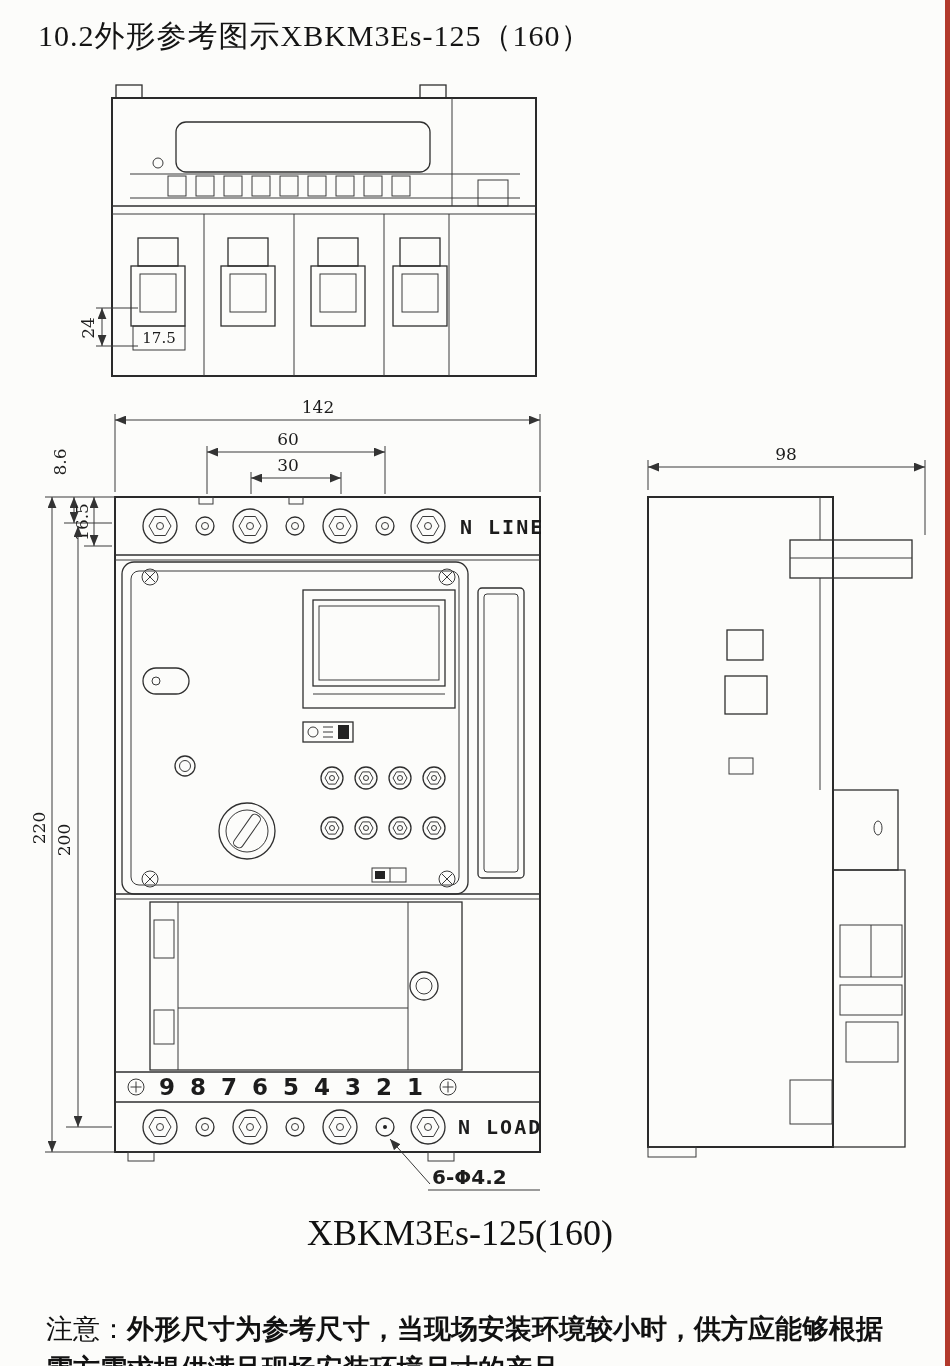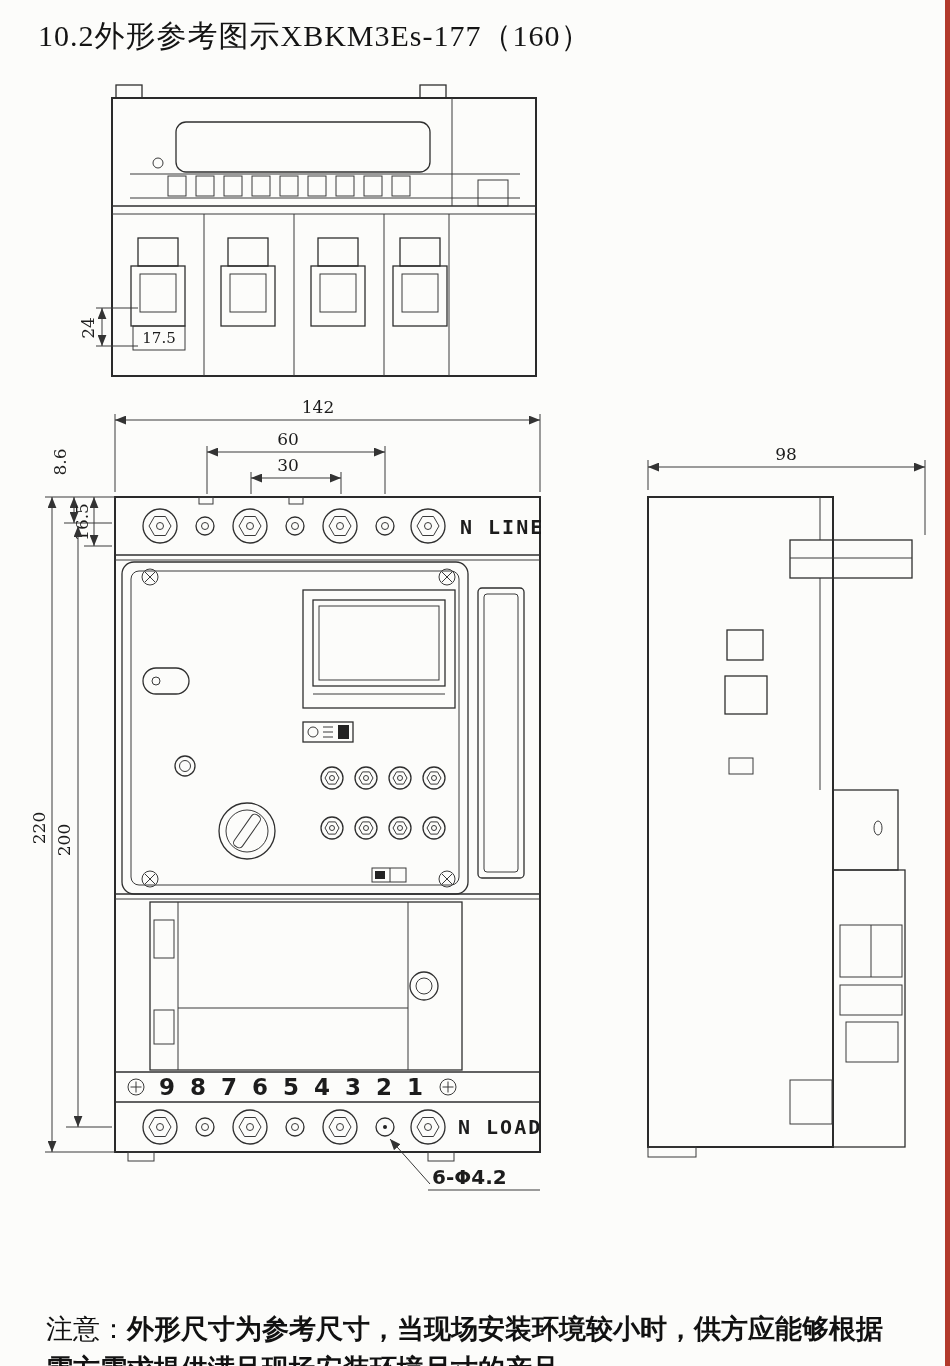--- a/index.html
+++ b/index.html
@@ -45,21 +45,21 @@
   .lbl{font-family:"DejaVu Sans Mono", monospace;font-size:20px;font-weight:700;letter-spacing:2px;}
   .num{font-family:"DejaVu Sans", sans-serif;font-size:23px;font-weight:700;}
   .callout{font-family:"DejaVu Sans", sans-serif;font-size:20px;font-weight:700;}
 </style>
 </head>
 <body>
 
 <div class="page">
   <div class="page-edge"></div>
 
-  <div class="title">10.2外形参考图示XBKM3Es-177（160）</div>
+  <div class="title">10.2外形参考图示XBKM3Es-125（160）</div>
 
   <svg width="950" height="1366" viewBox="0 0 950 1366">
     <defs>
       <marker id="arr" viewBox="0 0 10 8" refX="10" refY="4" markerWidth="11" markerHeight="9" orient="auto-start-reverse">
         <path d="M0,0 L10,4 L0,8 Z" fill="#333"></path>
       </marker>
       <g id="big-term">
         <circle r="17" class="ln"></circle>
         <polygon points="11,0 5.5,9.5 -5.5,9.5 -11,0 -5.5,-9.5 5.5,-9.5" class="thin"></polygon>
         <circle r="3.5" class="thin"></circle>
@@ -335,15 +335,16 @@
         <rect x="840" y="925" width="62" height="52" class="thin"></rect>
         <line x1="871" y1="925" x2="871" y2="977" class="thin"></line>
         <rect x="840" y="985" width="62" height="30" class="thin"></rect>
         <rect x="846" y="1022" width="52" height="40" class="thin"></rect>
         <rect x="790" y="1080" width="42" height="44" class="thin"></rect>
       </g>
       <rect x="648" y="1147" width="48" height="10" class="thin"></rect>
     </g>
   </svg>
 
+  <div class="caption">XBKM3Es-125(160)</div>
 
   <p class="note"><span class="note-label">注意：</span><span class="note-text">外形尺寸为参考尺寸，当现场安装环境较小时，供方应能够根据需方需求提供满足现场安装环境尺寸的产品。</span></p>
 </div>
 
 </body></html>

